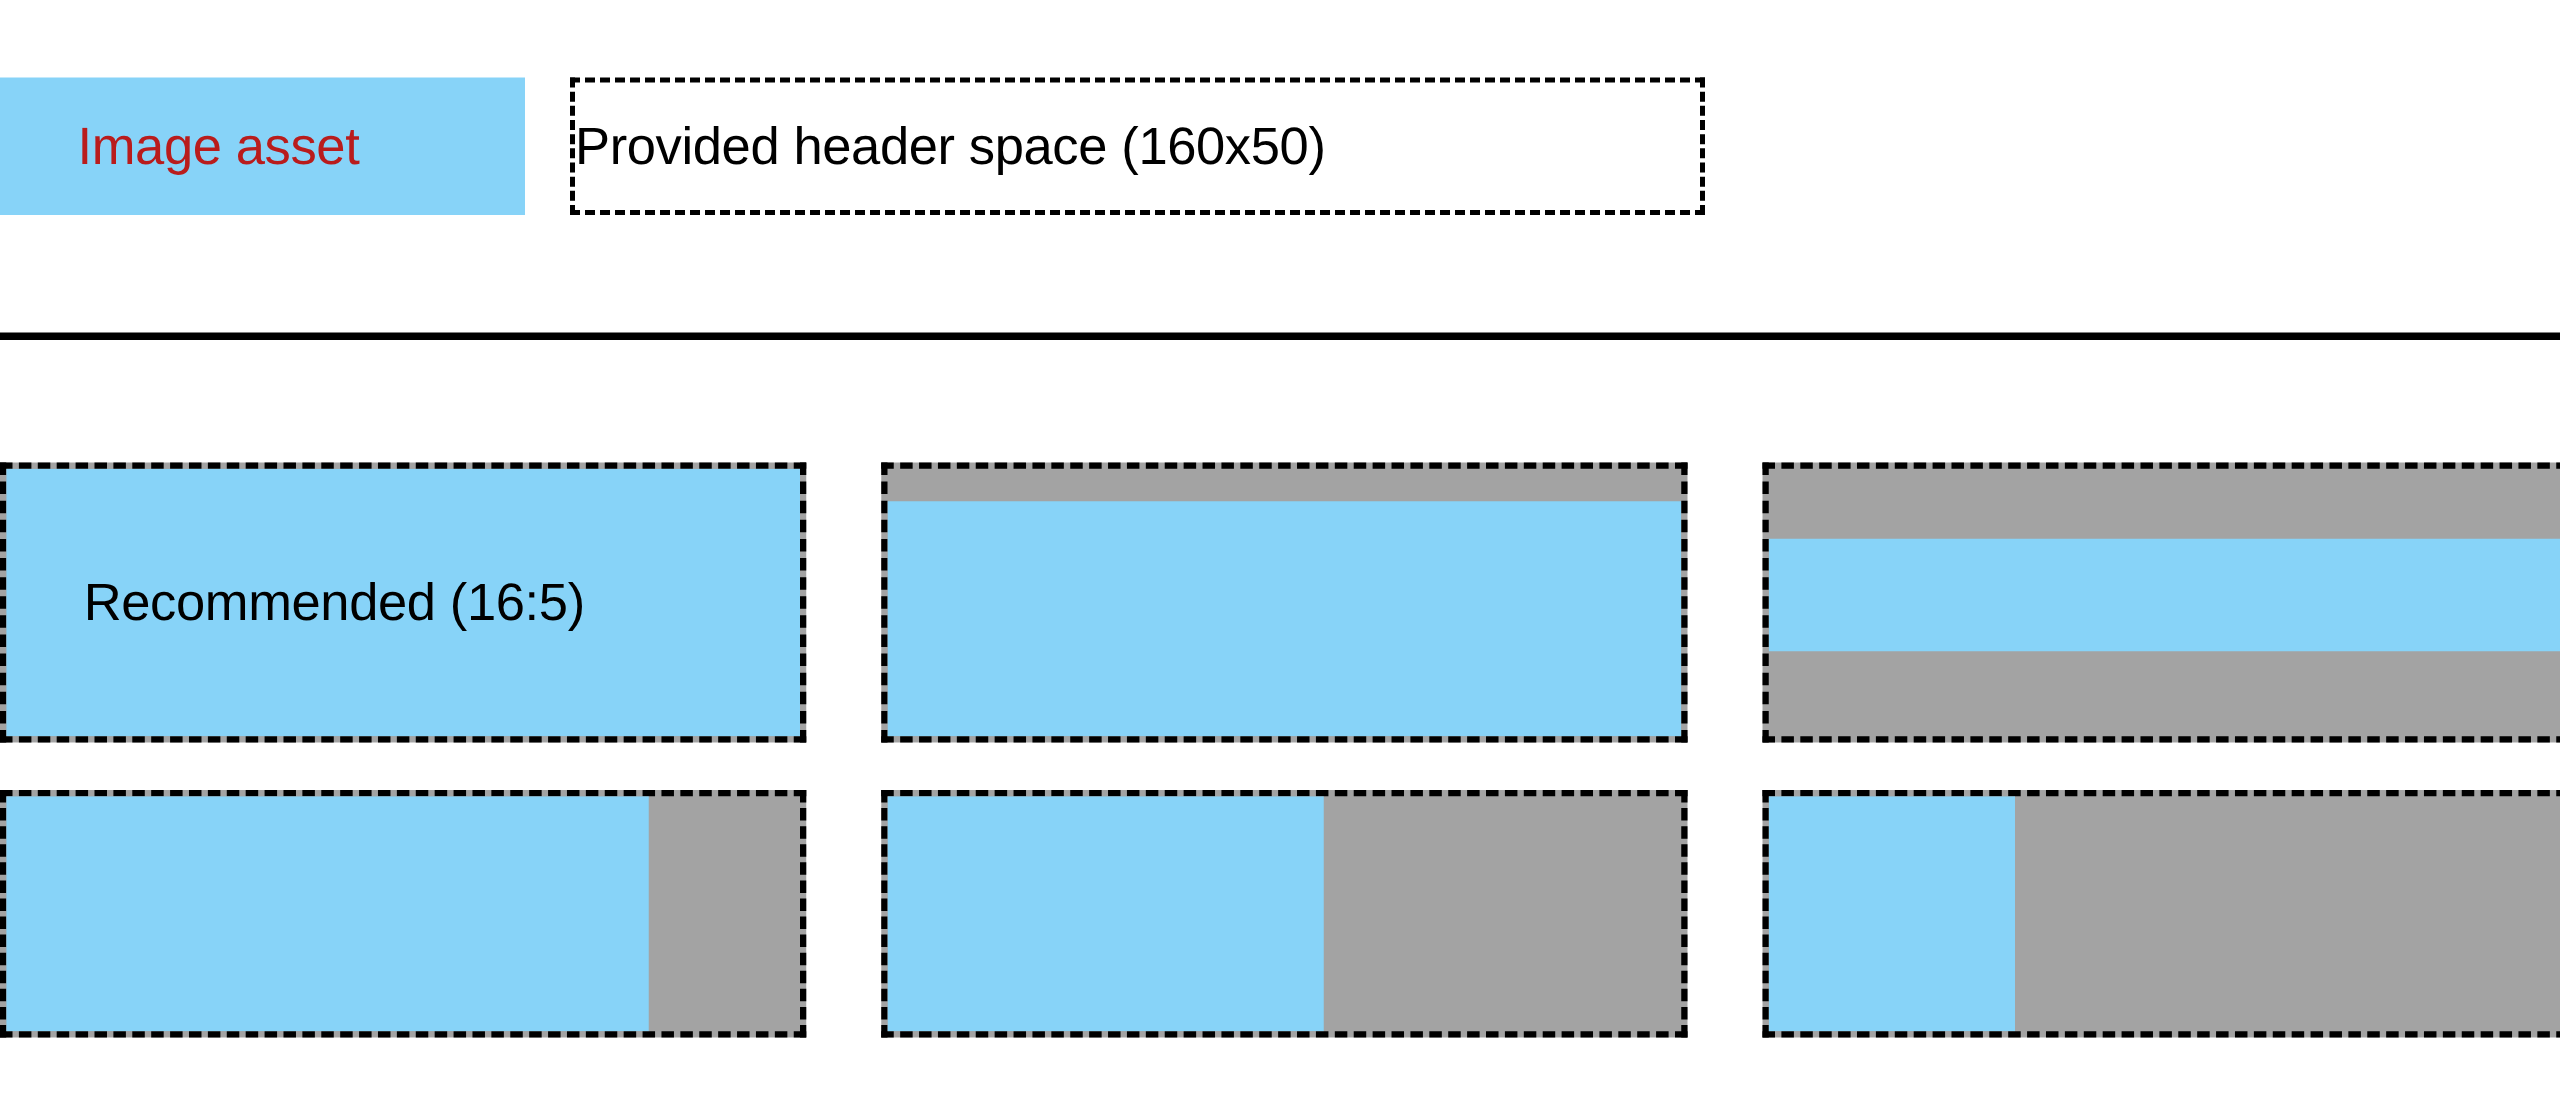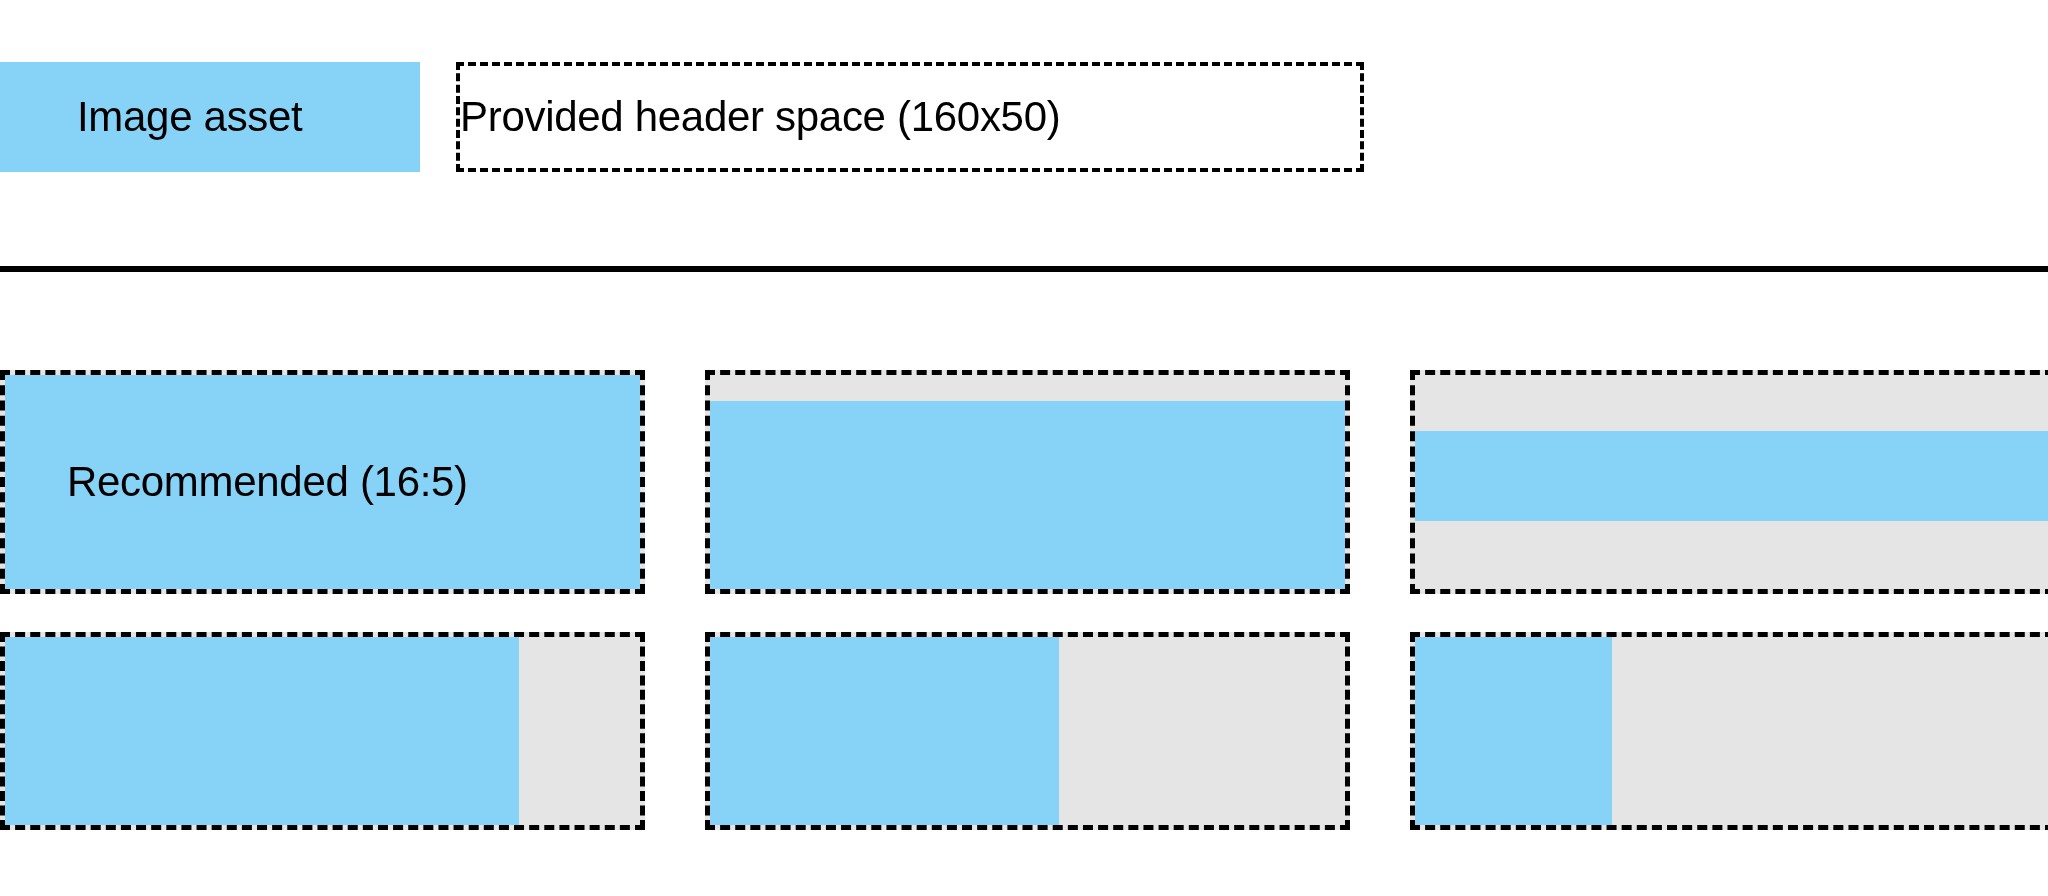--- a/index.html
+++ b/index.html
@@ -32,23 +32,22 @@
     background: var(--asset-blue);
     display: flex;
     align-items: center;
     box-sizing: border-box;
     padding-left: 62px;
   }
   .legend-swatch .label {
     font-size: 42px;
     line-height: 1;
     letter-spacing: -0.3px;
-    color: #000000;
+    color: #b91c1c;
     white-space: nowrap;
-    margin-left: 15px;
   }
 
   .header-space-box {
     position: absolute;
     left: 456px;
     top: 62px;
     width: 908px;
     height: 110px;
     box-sizing: border-box;
     border: 4px dashed #000000;
@@ -71,21 +70,21 @@
     width: 2048px;
     height: 6px;
     background: #000000;
   }
 
   
   .frame {
     position: absolute;
     box-sizing: border-box;
     border: 5px dashed #000000;
-    background: #e5e5e5;
+    background: #a3a3a3;
     overflow: hidden;
   }
   .frame .fill {
     position: absolute;
     background: var(--asset-blue);
   }
   .frame .caption {
     position: absolute;
     left: 62px;
     top: 50%;

